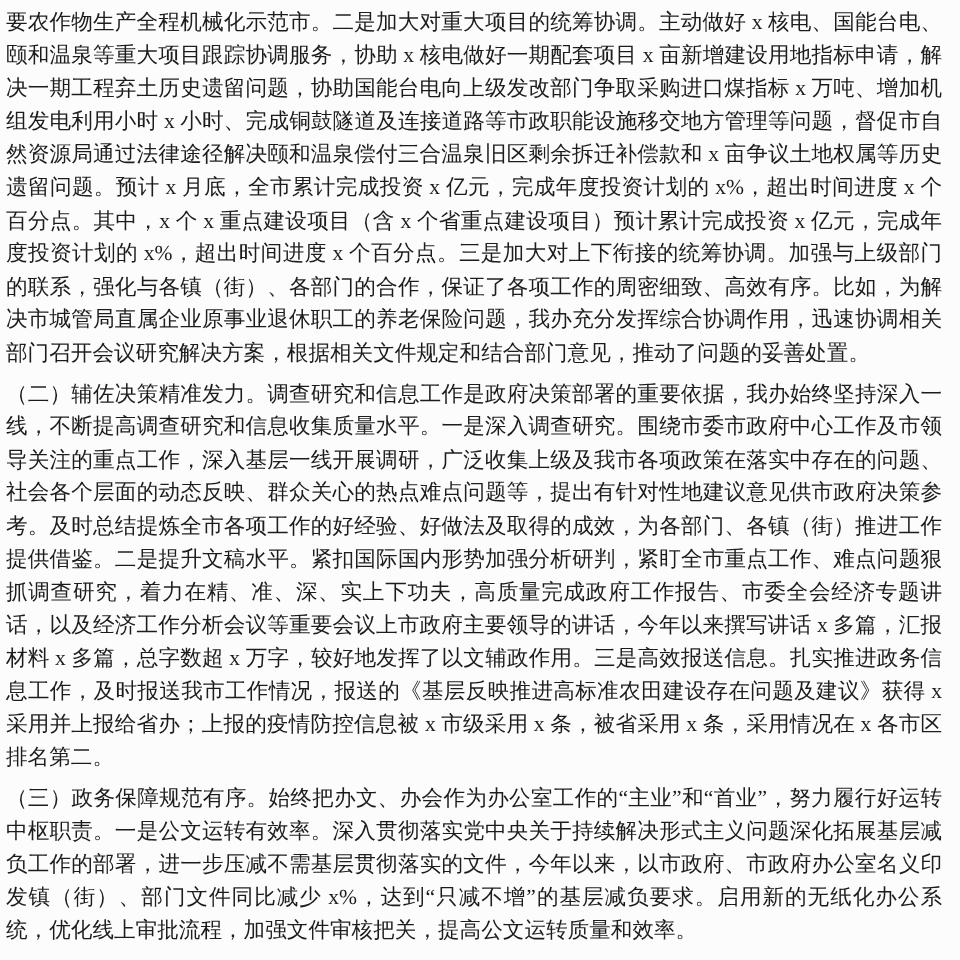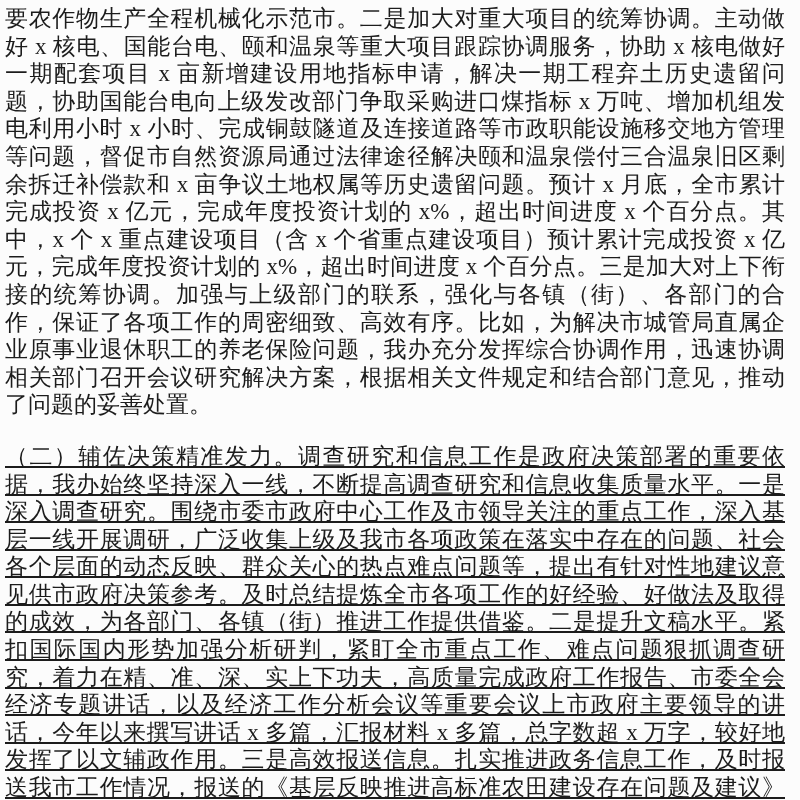--- a/index.html
+++ b/index.html
@@ -15,30 +15,29 @@
   }
   .page {
     width: 790px;
     height: 800px;
     padding: 5px 5px 0 5px;
     box-sizing: border-box;
     overflow: hidden;
   }
   .para {
     margin: 0;
-    font-size: 23px;
+    font-size: 18px;
     line-height: 27.6px;
     color: #1c1c1c;
     text-align: justify;
     text-justify: inter-ideograph;
     word-break: break-all;
   }
   .para + .para {
-    margin-top: 24px;
-    text-decoration: underline;
+    margin-top: 6px;
   }
 </style>
 </head>
 <body>
 
 <div class="page">
   <p class="para">要农作物生产全程机械化示范市。二是加大对重大项目的统筹协调。主动做好 x 核电、国能台电、颐和温泉等重大项目跟踪协调服务，协助 x 核电做好一期配套项目 x 亩新增建设用地指标申请，解决一期工程弃土历史遗留问题，协助国能台电向上级发改部门争取采购进口煤指标 x 万吨、增加机组发电利用小时 x 小时、完成铜鼓隧道及连接道路等市政职能设施移交地方管理等问题，督促市自然资源局通过法律途径解决颐和温泉偿付三合温泉旧区剩余拆迁补偿款和 x 亩争议土地权属等历史遗留问题。预计 x 月底，全市累计完成投资 x 亿元，完成年度投资计划的 x%，超出时间进度 x 个百分点。其中，x 个 x 重点建设项目（含 x 个省重点建设项目）预计累计完成投资 x 亿元，完成年度投资计划的 x%，超出时间进度 x 个百分点。三是加大对上下衔接的统筹协调。加强与上级部门的联系，强化与各镇（街）、各部门的合作，保证了各项工作的周密细致、高效有序。比如，为解决市城管局直属企业原事业退休职工的养老保险问题，我办充分发挥综合协调作用，迅速协调相关部门召开会议研究解决方案，根据相关文件规定和结合部门意见，推动了问题的妥善处置。</p>
   <p class="para">（二）辅佐决策精准发力。调查研究和信息工作是政府决策部署的重要依据，我办始终坚持深入一线，不断提高调查研究和信息收集质量水平。一是深入调查研究。围绕市委市政府中心工作及市领导关注的重点工作，深入基层一线开展调研，广泛收集上级及我市各项政策在落实中存在的问题、社会各个层面的动态反映、群众关心的热点难点问题等，提出有针对性地建议意见供市政府决策参考。及时总结提炼全市各项工作的好经验、好做法及取得的成效，为各部门、各镇（街）推进工作提供借鉴。二是提升文稿水平。紧扣国际国内形势加强分析研判，紧盯全市重点工作、难点问题狠抓调查研究，着力在精、准、深、实上下功夫，高质量完成政府工作报告、市委全会经济专题讲话，以及经济工作分析会议等重要会议上市政府主要领导的讲话，今年以来撰写讲话 x 多篇，汇报材料 x 多篇，总字数超 x 万字，较好地发挥了以文辅政作用。三是高效报送信息。扎实推进政务信息工作，及时报送我市工作情况，报送的《基层反映推进高标准农田建设存在问题及建议》获得 x 采用并上报给省办；上报的疫情防控信息被 x 市级采用 x 条，被省采用 x 条，采用情况在 x 各市区排名第二。</p>
   <p class="para">（三）政务保障规范有序。始终把办文、办会作为办公室工作的“主业”和“首业”，努力履行好运转中枢职责。一是公文运转有效率。深入贯彻落实党中央关于持续解决形式主义问题深化拓展基层减负工作的部署，进一步压减不需基层贯彻落实的文件，今年以来，以市政府、市政府办公室名义印发镇（街）、部门文件同比减少 x%，达到“只减不增”的基层减负要求。启用新的无纸化办公系统，优化线上审批流程，加强文件审核把关，提高公文运转质量和效率。</p>
 </div>

